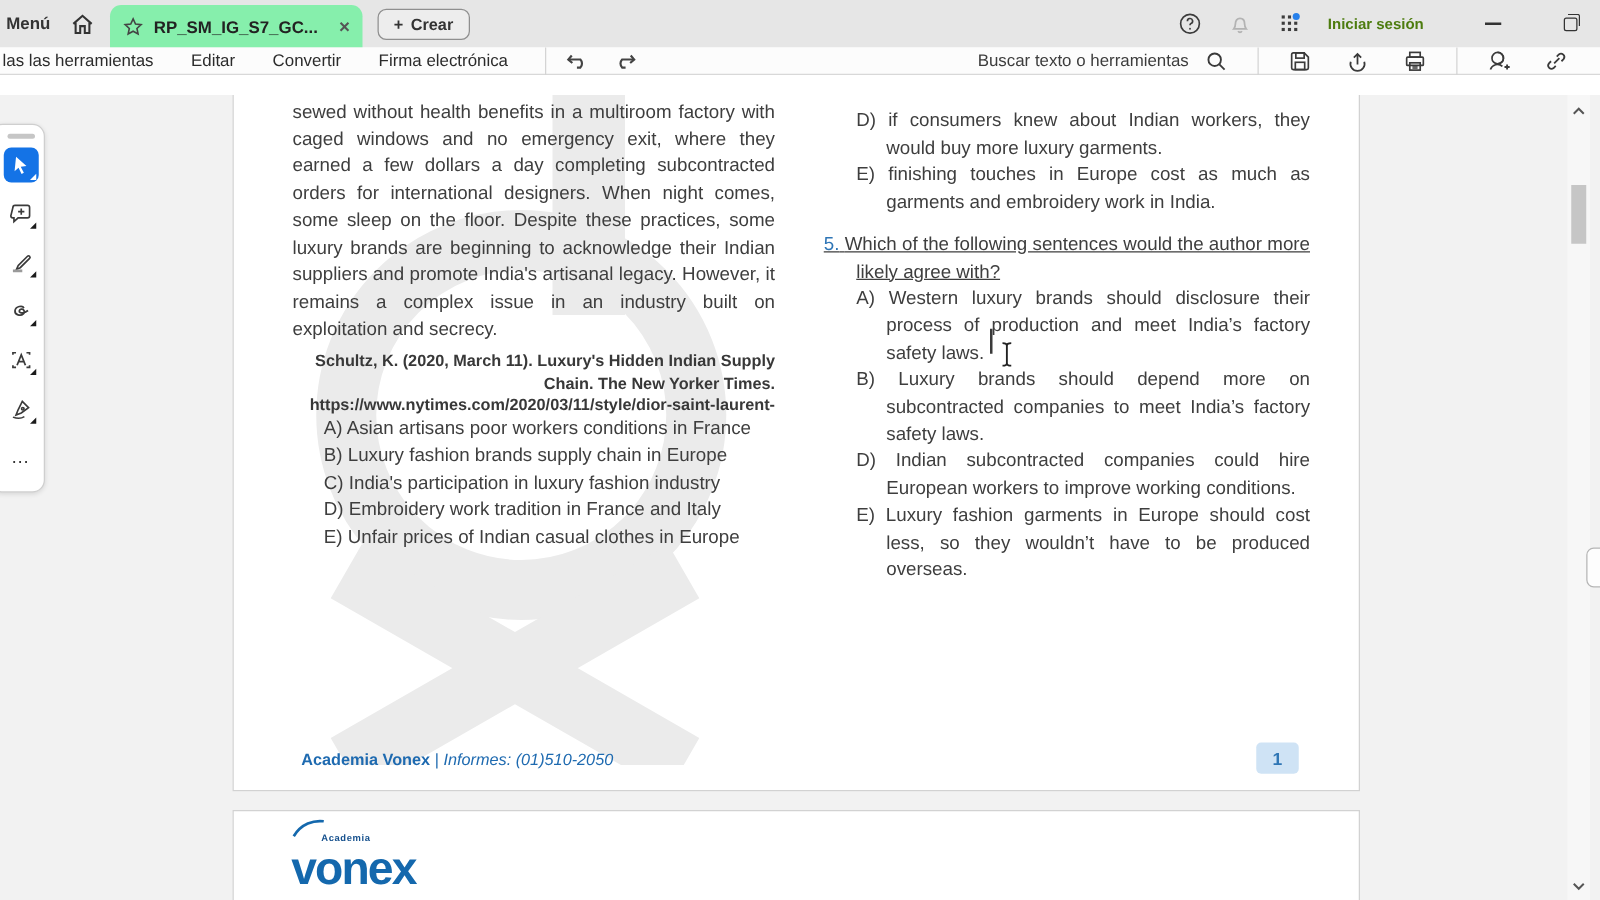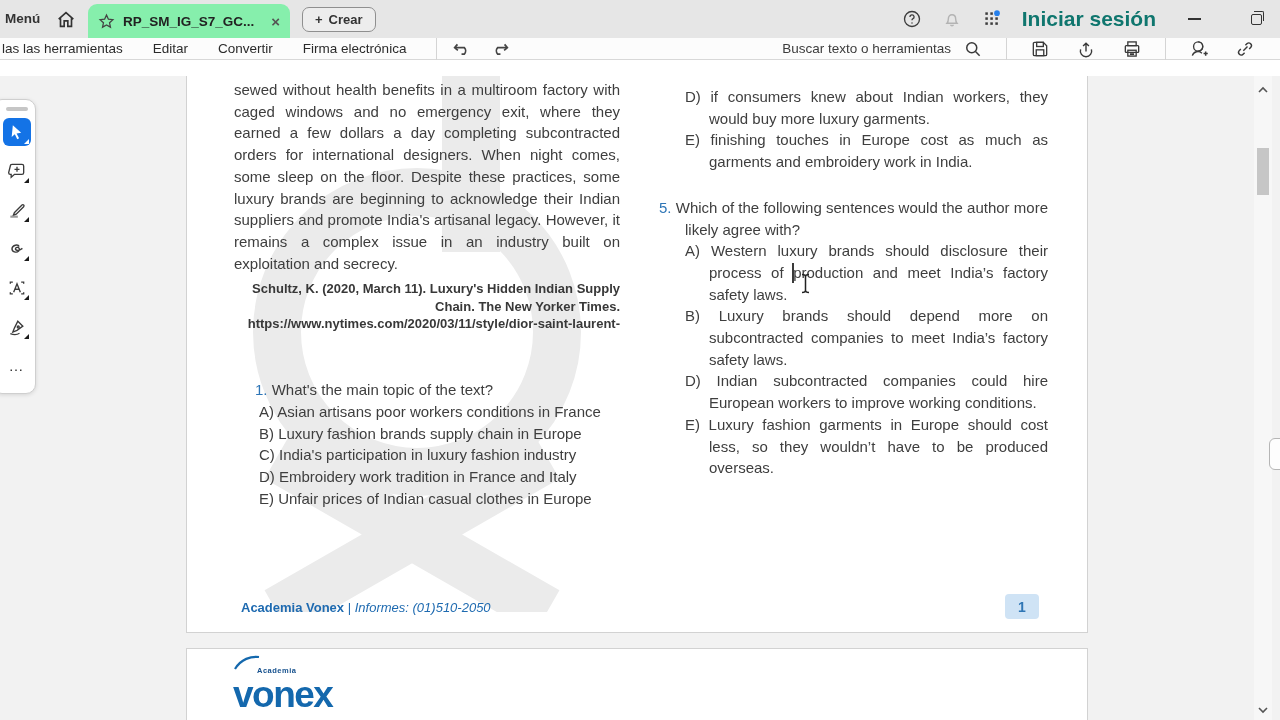--- a/index.html
+++ b/index.html
@@ -13,21 +13,21 @@
   .tab { position:absolute; left:88px; top:4px; width:202px; height:34px; background:#86efac;
          border-radius:9px 9px 0 0; display:flex; align-items:center; padding:0 10px; gap:8px; }
   .tab-title { font-size:13.5px; color:#222; white-space:nowrap; overflow:hidden; flex:1; }
   .tab-close { font-size:15px; color:#555; cursor:default; }
   .create-btn { position:absolute; left:302px; top:7px; height:25px; padding:0 12px;
                 border:1px solid #8f8f8f; border-radius:7px; background:#ededed;
                 display:flex; align-items:center; gap:6px; font-size:13px; color:#333; }
   .tb-right { position:absolute; right:0; top:0; height:38px; display:flex; align-items:center; gap:20px; padding-right:18px; }
   .tb-ic { width:20px; height:20px; color:#3c3c3c; position:relative; }
   .tb-ic.dim { color:#b3b3b3; }
-  .signin { font-size:21px; color:#0f766e; margin-right:12px; }
+  .signin { font-size:12px; color:#4d7c0f; margin-right:29px; }
   .win-min { width:13px; height:2px; background:#333; margin-right:30px; }
   .win-restore { width:11px; height:11px; border:1.4px solid #333; border-radius:2px; position:relative; }
   .win-restore::before { content:""; position:absolute; left:2px; top:-4px; width:9px; height:9px;
         border-top:1.4px solid #333; border-right:1.4px solid #333; border-radius:0 2px 0 0; }
 
   
   .toolbar { position:absolute; left:0; top:38px; width:1280px; height:22px; background:#fcfcfc;
              border-bottom:1px solid #d8d8d8; display:flex; align-items:center; font-size:13.5px; color:#2b2b2b; }
   .tool-item { margin-right:30px; white-space:nowrap; }
   .tool-item.first { margin-left:2px; }
@@ -65,21 +65,21 @@
   .col-left  { left:47px; top:12px; width:386px; }
   .col-right { left:498px; top:19px; width:363px; }
 
   .citation { margin-top:6px; font-size:13px; line-height:17.3px; font-weight:bold; text-align:right; color:#383838; }
 
   .qblock { padding-left:26px; text-indent:-26px; }
   .qnum { color:#2e75b6; }
   .q1block { margin-left:21px; margin-top:47px; }
   .q1opts { margin-left:25px; }
   .opt-hang { padding-left:24px; text-indent:-24px; }
-  .q5block { margin-top:24px; margin-left:-26px; padding-left:26px; text-indent:-26px; }
+  .q5block { margin-top:12px; margin-left:-26px; padding-left:26px; text-indent:-26px;text-decoration:underline; }
 
   .footer { position:absolute; left:54px; top:533px; z-index:1; font-size:13px; color:#1e6ab0; }
   .footer b { font-weight:bold; }
   .footer i { font-style:italic; }
   .page-badge { position:absolute; left:818px; top:527px; width:34px; height:25px; background:#cfe3f5;
                 border-radius:4px; color:#2f76b5; font-size:14px; font-weight:bold;
                 display:flex; align-items:center; justify-content:center; z-index:1; }
 
   
   .logo { position:absolute; left:46px; top:18px; line-height:1; }
@@ -281,24 +281,20 @@
       <path d="M60 390 L330 545 M330 390 L60 545" stroke="#ebebeb" stroke-width="50"></path>
     </svg>
 
     <div class="col col-left">
       <div>sewed without health benefits in a multiroom factory with caged windows and no emergency exit, where they earned a few dollars a day completing subcontracted orders for international designers. When night comes, some sleep on the floor. Despite these practices, some luxury brands are beginning to acknowledge their Indian suppliers and promote India's artisanal legacy. However, it remains a complex issue in an industry built on exploitation and secrecy.</div>
       <div class="citation">
         <div>Schultz, K. (2020, March 11). Luxury's Hidden Indian Supply</div>
         <div>Chain. The New Yorker Times.</div>
         <div>https://www.nytimes.com/2020/03/11/style/dior-saint-laurent-</div>
       </div>
-      <div class="qblock q1block">
-        <span class="qnum">1.</span>
-        <span>What's the main topic of the text?</span>
-      </div>
       <div class="q1opts">
         <div>A) Asian artisans poor workers conditions in France</div>
         <div>B) Luxury fashion brands supply chain in Europe</div>
         <div>C) India's participation in luxury fashion industry</div>
         <div>D) Embroidery work tradition in France and Italy</div>
         <div>E) Unfair prices of Indian casual clothes in Europe</div>
       </div>
     </div>
 
     <div class="col col-right">

